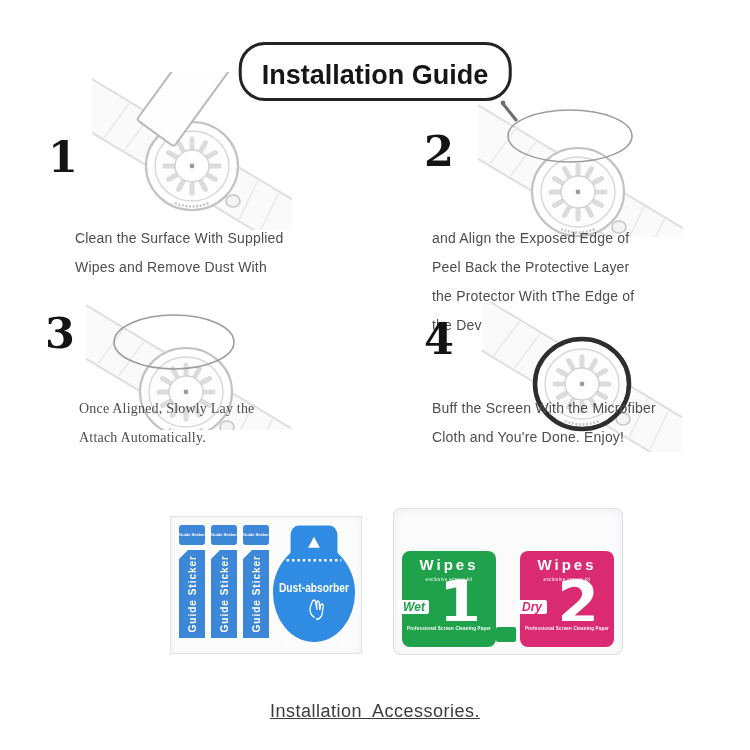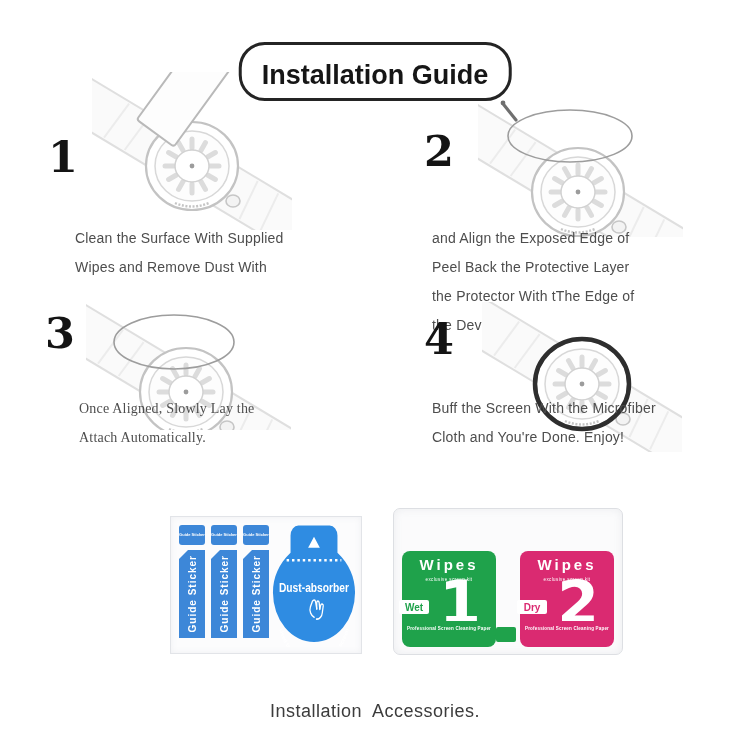--- a/index.html
+++ b/index.html
@@ -45,31 +45,31 @@
   .packet.pink  .packet-body,.packet.pink  .packet-band{background:var(--pink);}
   .packet-band{position:absolute;left:0;top:102px;width:94px;height:15px;border-radius:2px;
     display:flex;align-items:center;justify-content:center;overflow:hidden;}
   .packet-band span{color:#fff;font-size:4.5px;font-weight:bold;white-space:nowrap;letter-spacing:.2px;}
   .wipes-word{position:absolute;left:0;top:5px;width:100%;text-align:center;
     color:#fff;font-weight:bold;font-size:15px;letter-spacing:3px;}
   .wipes-sub{position:absolute;left:0;top:26px;width:100%;text-align:center;
     color:#fff;font-size:4.5px;letter-spacing:.4px;}
   .wipes-tab{position:absolute;left:-3px;top:49px;width:30px;height:14px;background:#fff;
     border-radius:2px;display:flex;align-items:center;justify-content:center;}
-  .wipes-tab span{font-size:10px;font-weight:bold;}
+  .wipes-tab span{font-size:12px;font-weight:bold;font-style:italic;}
   .packet.green .wipes-tab span{color:var(--green);}
   .packet.pink  .wipes-tab span{color:var(--pink);}
   .wipes-num{position:absolute;left:22px;top:22px;width:72px;text-align:center;
     color:#fff;font-weight:bold;font-size:60px;line-height:1;
     font-family:"DejaVu Sans", sans-serif;}
   .mini-tab{position:absolute;left:102px;top:118px;width:20px;height:15px;
     background:var(--green);border-radius:2px;}
 
   .caption{position:absolute;left:0;top:701px;width:750px;text-align:center;
-    color:#3c3c3c;font-size:18px;letter-spacing:0.5px;white-space:pre;}
+    color:#3c3c3c;font-size:18px;letter-spacing:0.5px;white-space:pre;text-decoration:underline;}
 
   svg{display:block;}
 </style>
 </head>
 <body>
 
 <svg width="0" height="0" style="position:absolute">
   <defs>
     <g id="watch-base">
       <g transform="rotate(31 100 82)">

